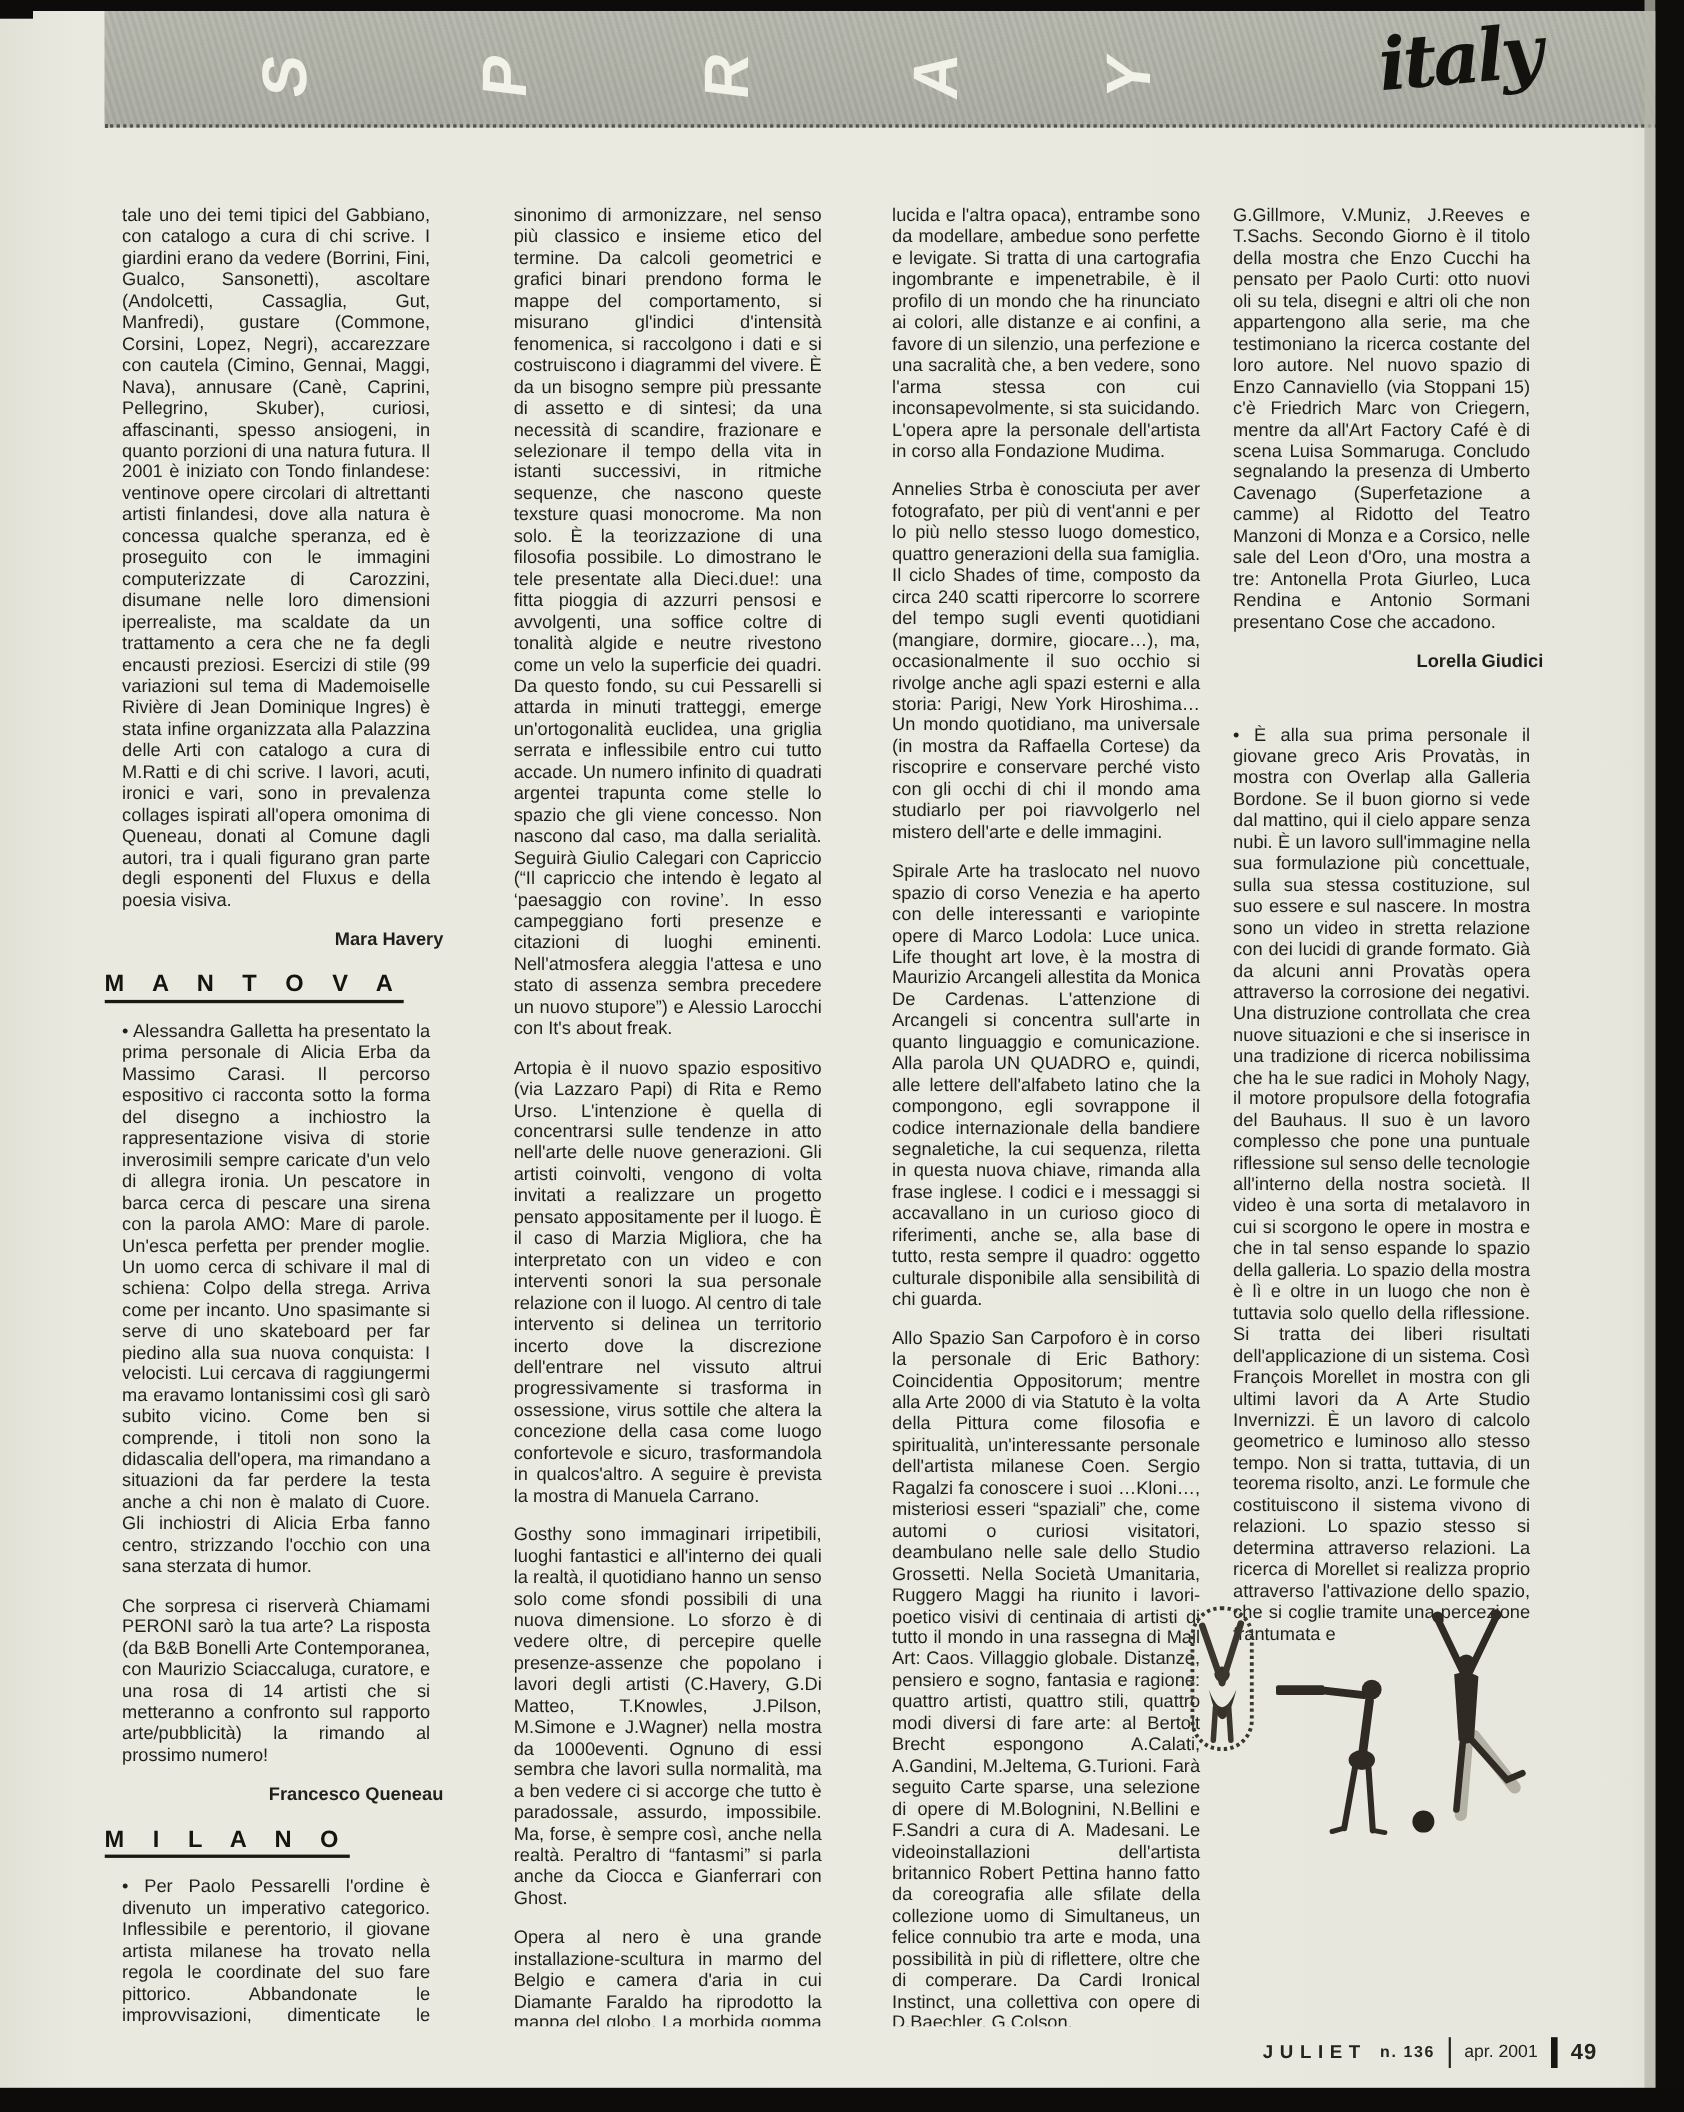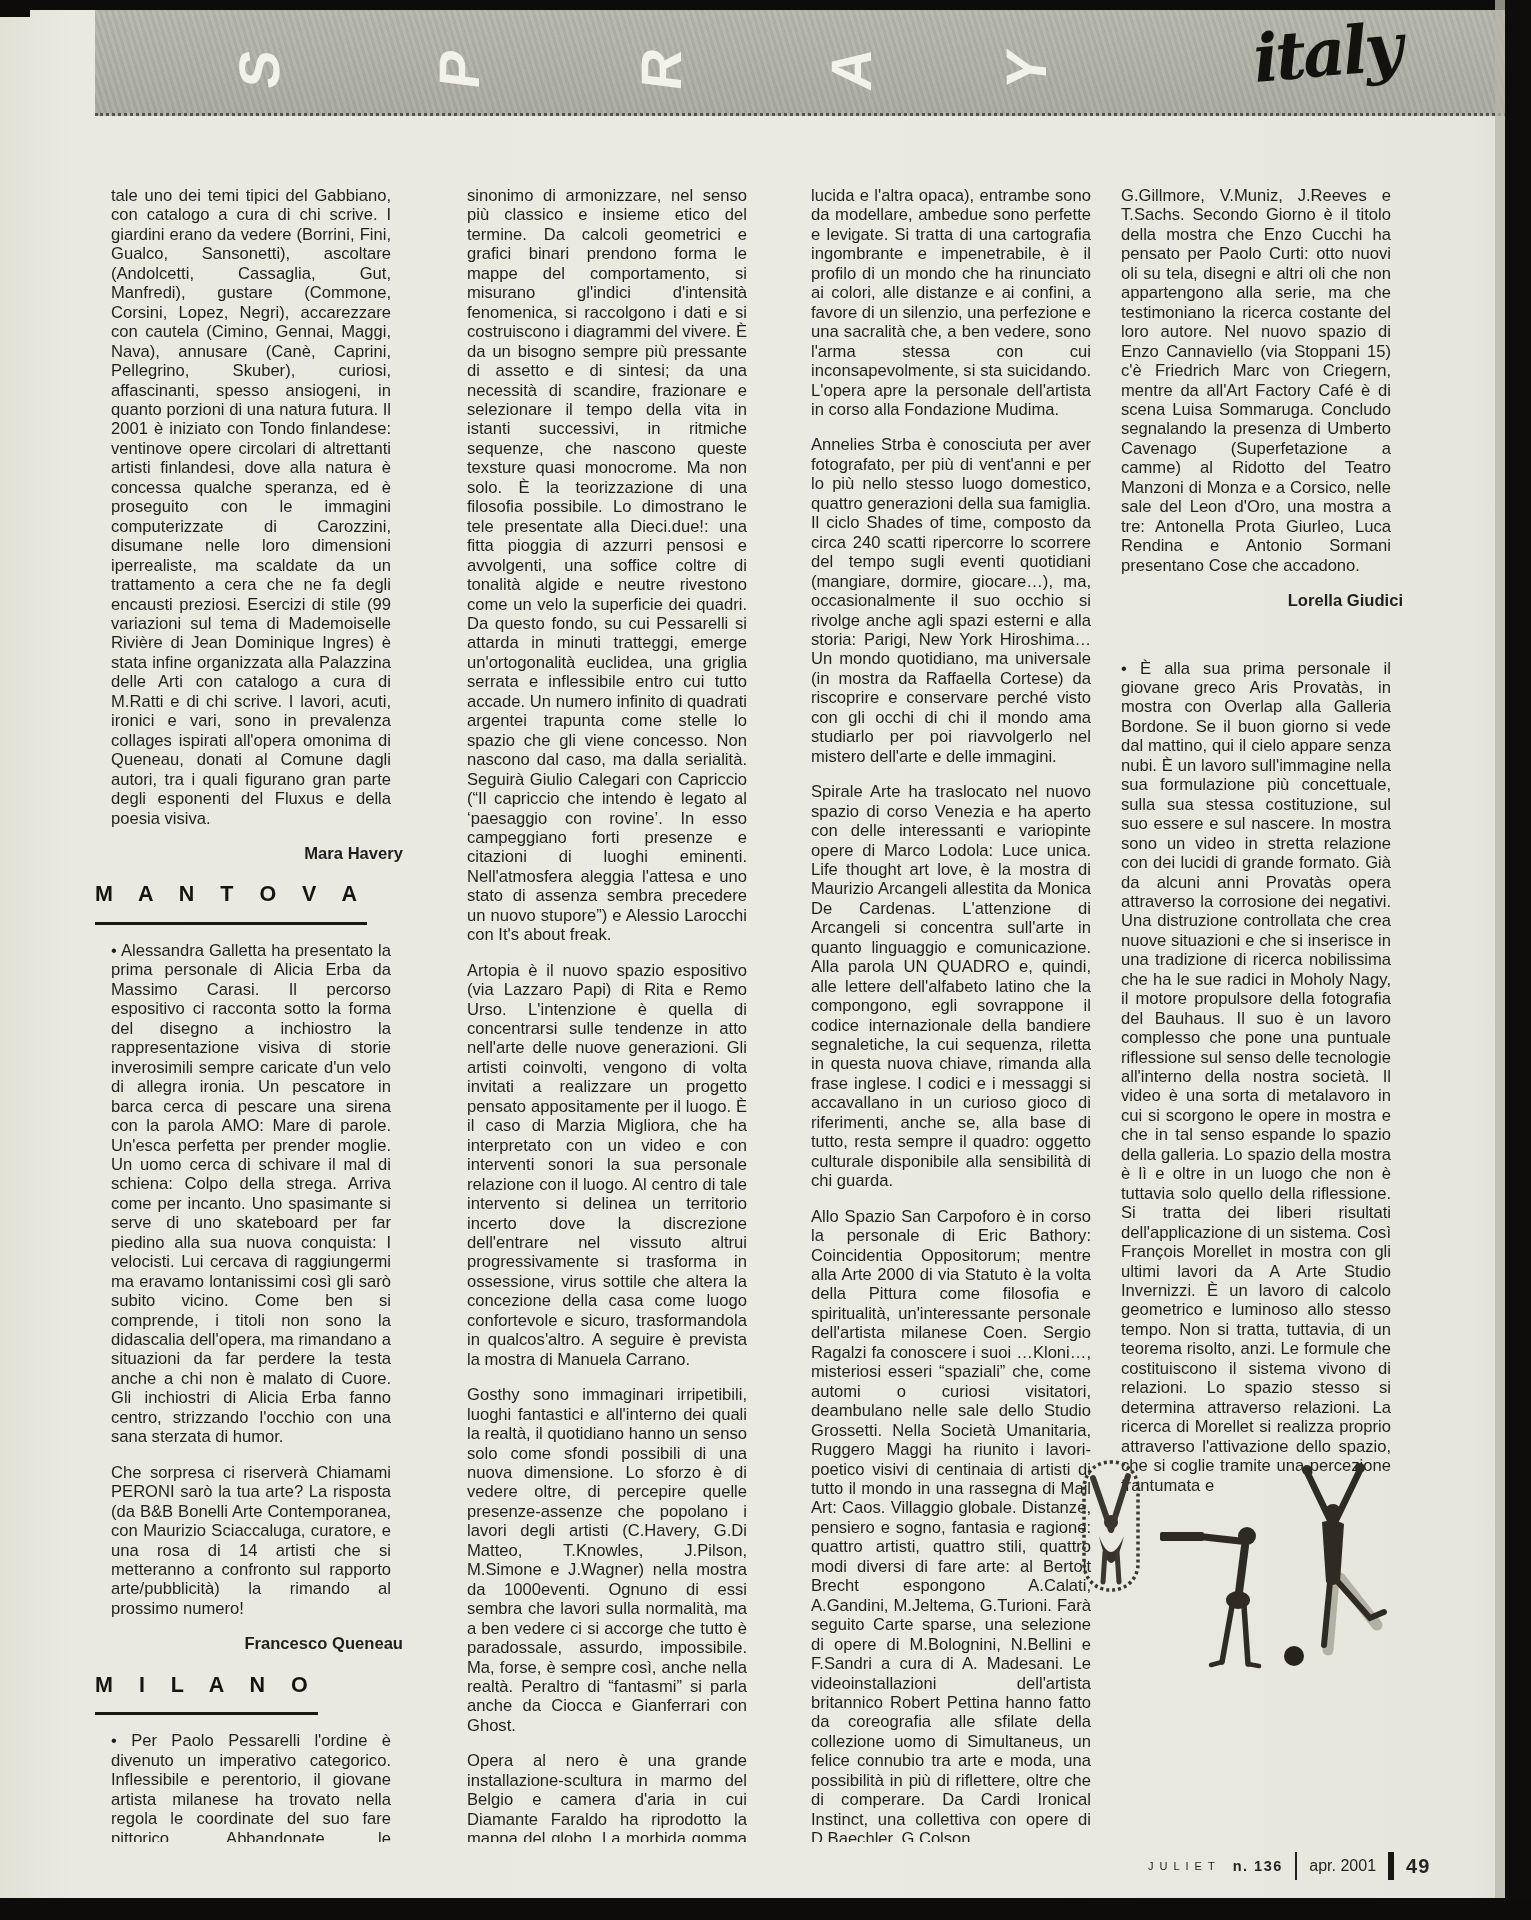--- a/index.html
+++ b/index.html
@@ -40,31 +40,31 @@
     position:absolute;top:170px;width:312px;height:1672px;overflow:hidden;
     text-align:justify;font-size:16.6px;line-height:19.45px;color:#201f1c;
   }
   .col-0{left:95px}.col-1{left:451px}.col-2{left:795px}.col-3{left:1105px;width:302px;}
   .para{margin:16px;}
   .author{margin:4px;text-align:right;font-weight:bold;}
   .author.gap-after{margin-bottom:48px;}
   .heading{margin:20px 0 10px;}
   .heading span{
     display:inline-block;font-weight:bold;font-size:21.5px;letter-spacing:10px;
-    border-bottom:3.5px solid #191812;padding-bottom:16px;line-height:1.05;color:#15140f;
+    border-bottom:3.5px solid #191812;padding-bottom:3px;line-height:1.05;color:#15140f;
   }
 
   
   .artwork{position:absolute;left:1072px;top:1440px;width:335px;height:238px;}
   .caption{
     position:absolute;left:1082px;top:1682px;width:322px;
     font-style:italic;font-size:20.5px;line-height:23.8px;color:#2b2a26;
   }
   .footer{position:absolute;left:1148px;top:1852px;display:flex;align-items:center;gap:12px;color:#24231f;}
-  .footer .j{font-weight:normal;font-size:11px;letter-spacing:6px;}
+  .footer .j{font-weight:bold;font-size:17px;letter-spacing:6px;}
   .footer .n{font-weight:bold;font-size:14.5px;letter-spacing:1.5px;}
   .footer .bar-thin{width:2.5px;height:28px;background:#24231f;}
   .footer .bar-thick{width:6px;height:28px;background:#171611;}
   .footer .p{font-weight:bold;font-size:20px;letter-spacing:1px;}
 </style>
 </head>
 <body>
 
 <div class="page">
 

